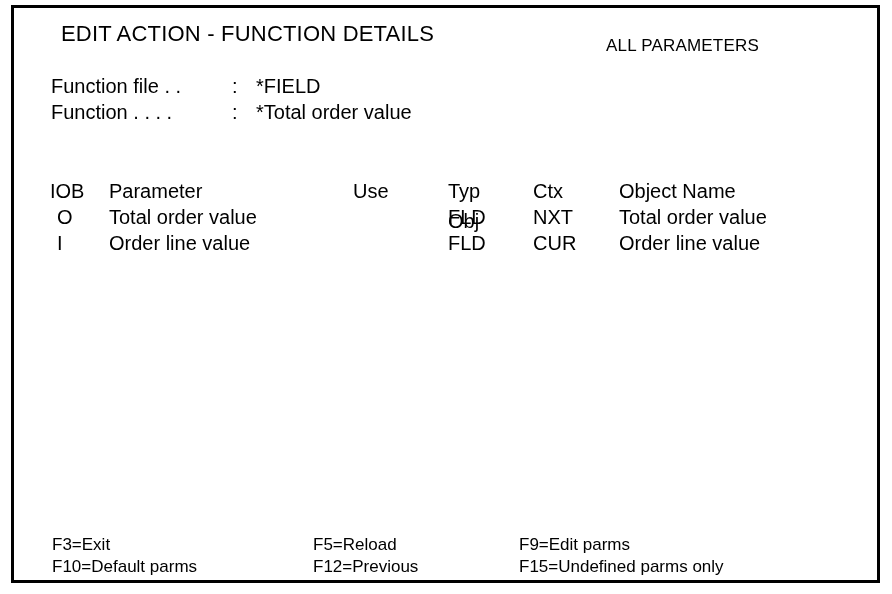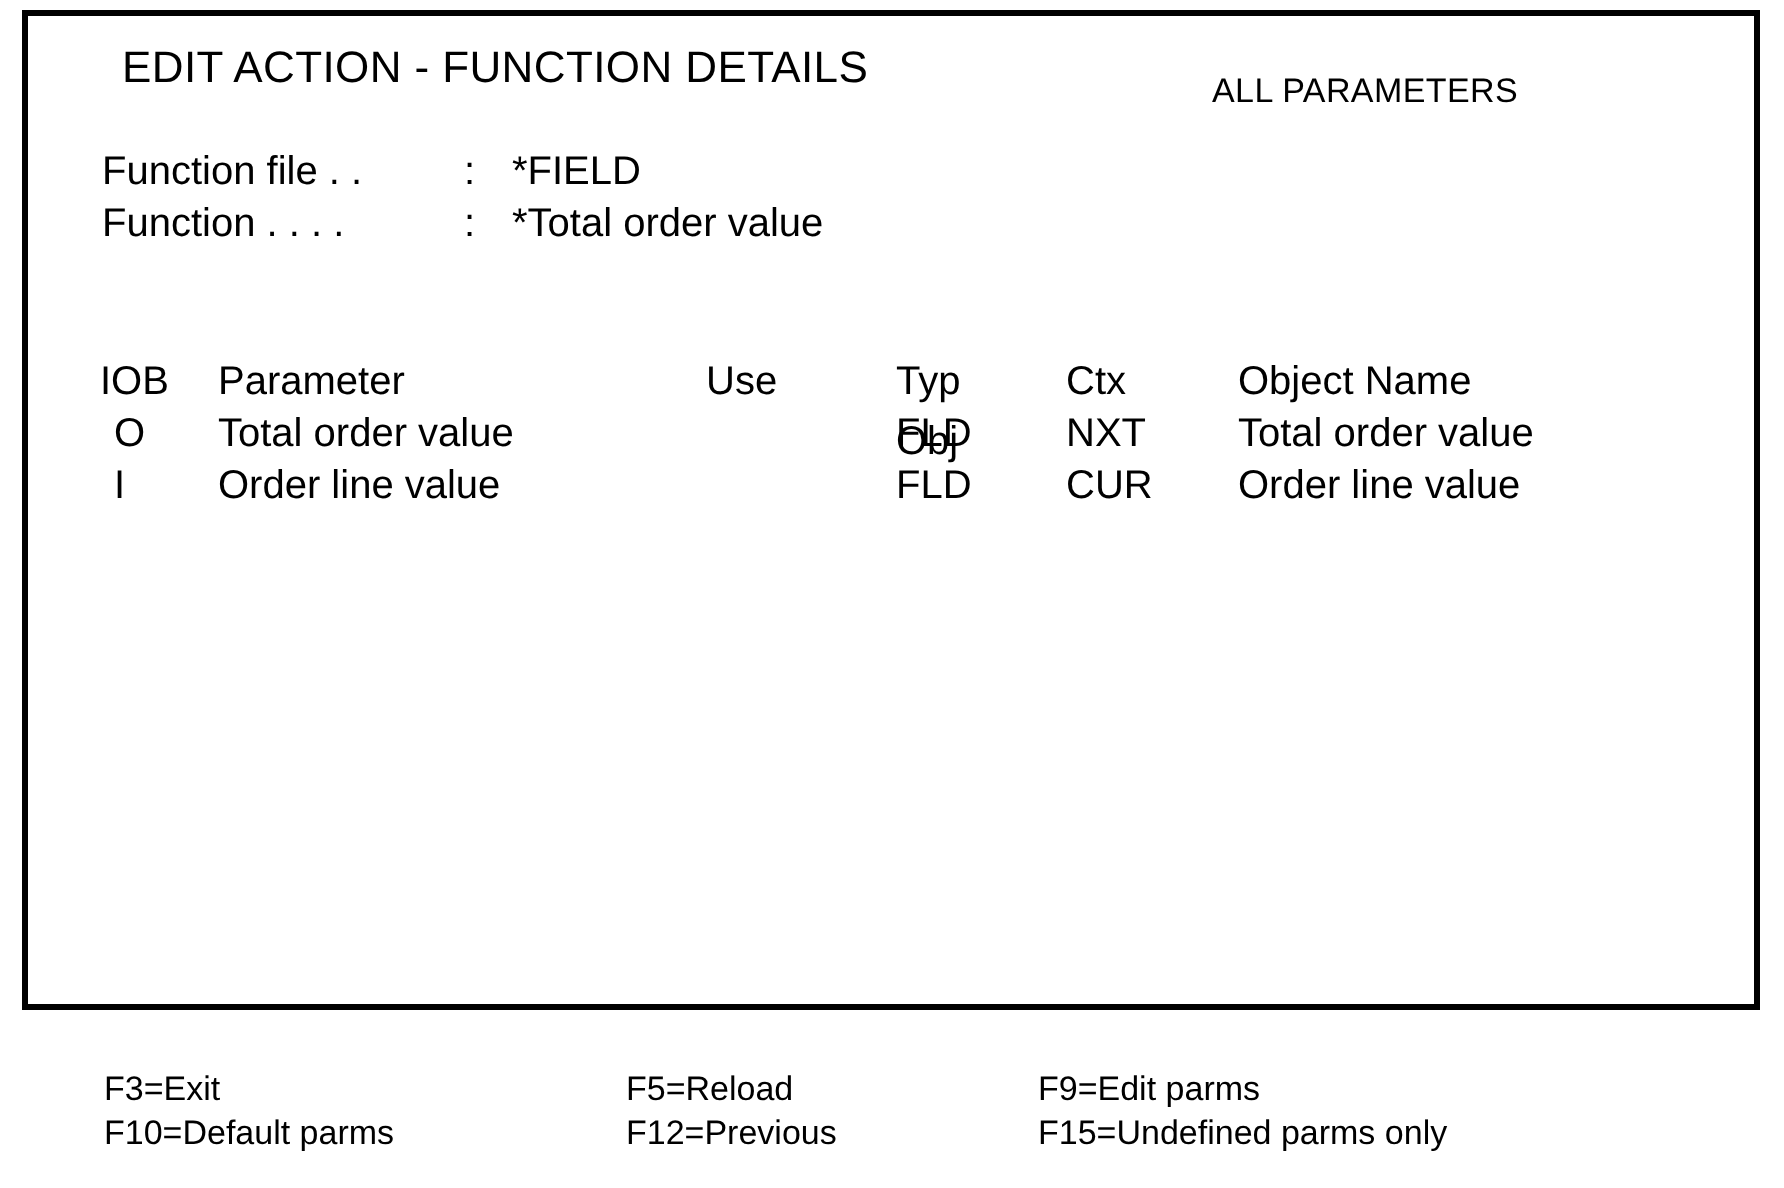--- a/index.html
+++ b/index.html
@@ -23,21 +23,21 @@
     height: 594px;
     background: #ffffff;
   }
 
   
   #frame {
     position: absolute;
     left: 11px;
     top: 5px;
     width: 869px;
-    height: 500px;
+    height: 578px;
     border: 3px solid #000000;
     box-sizing: border-box;
     background: #ffffff;
   }
 
   
   .t {
     position: absolute;
     white-space: pre;
     font-family: "Liberation Sans", sans-serif;

